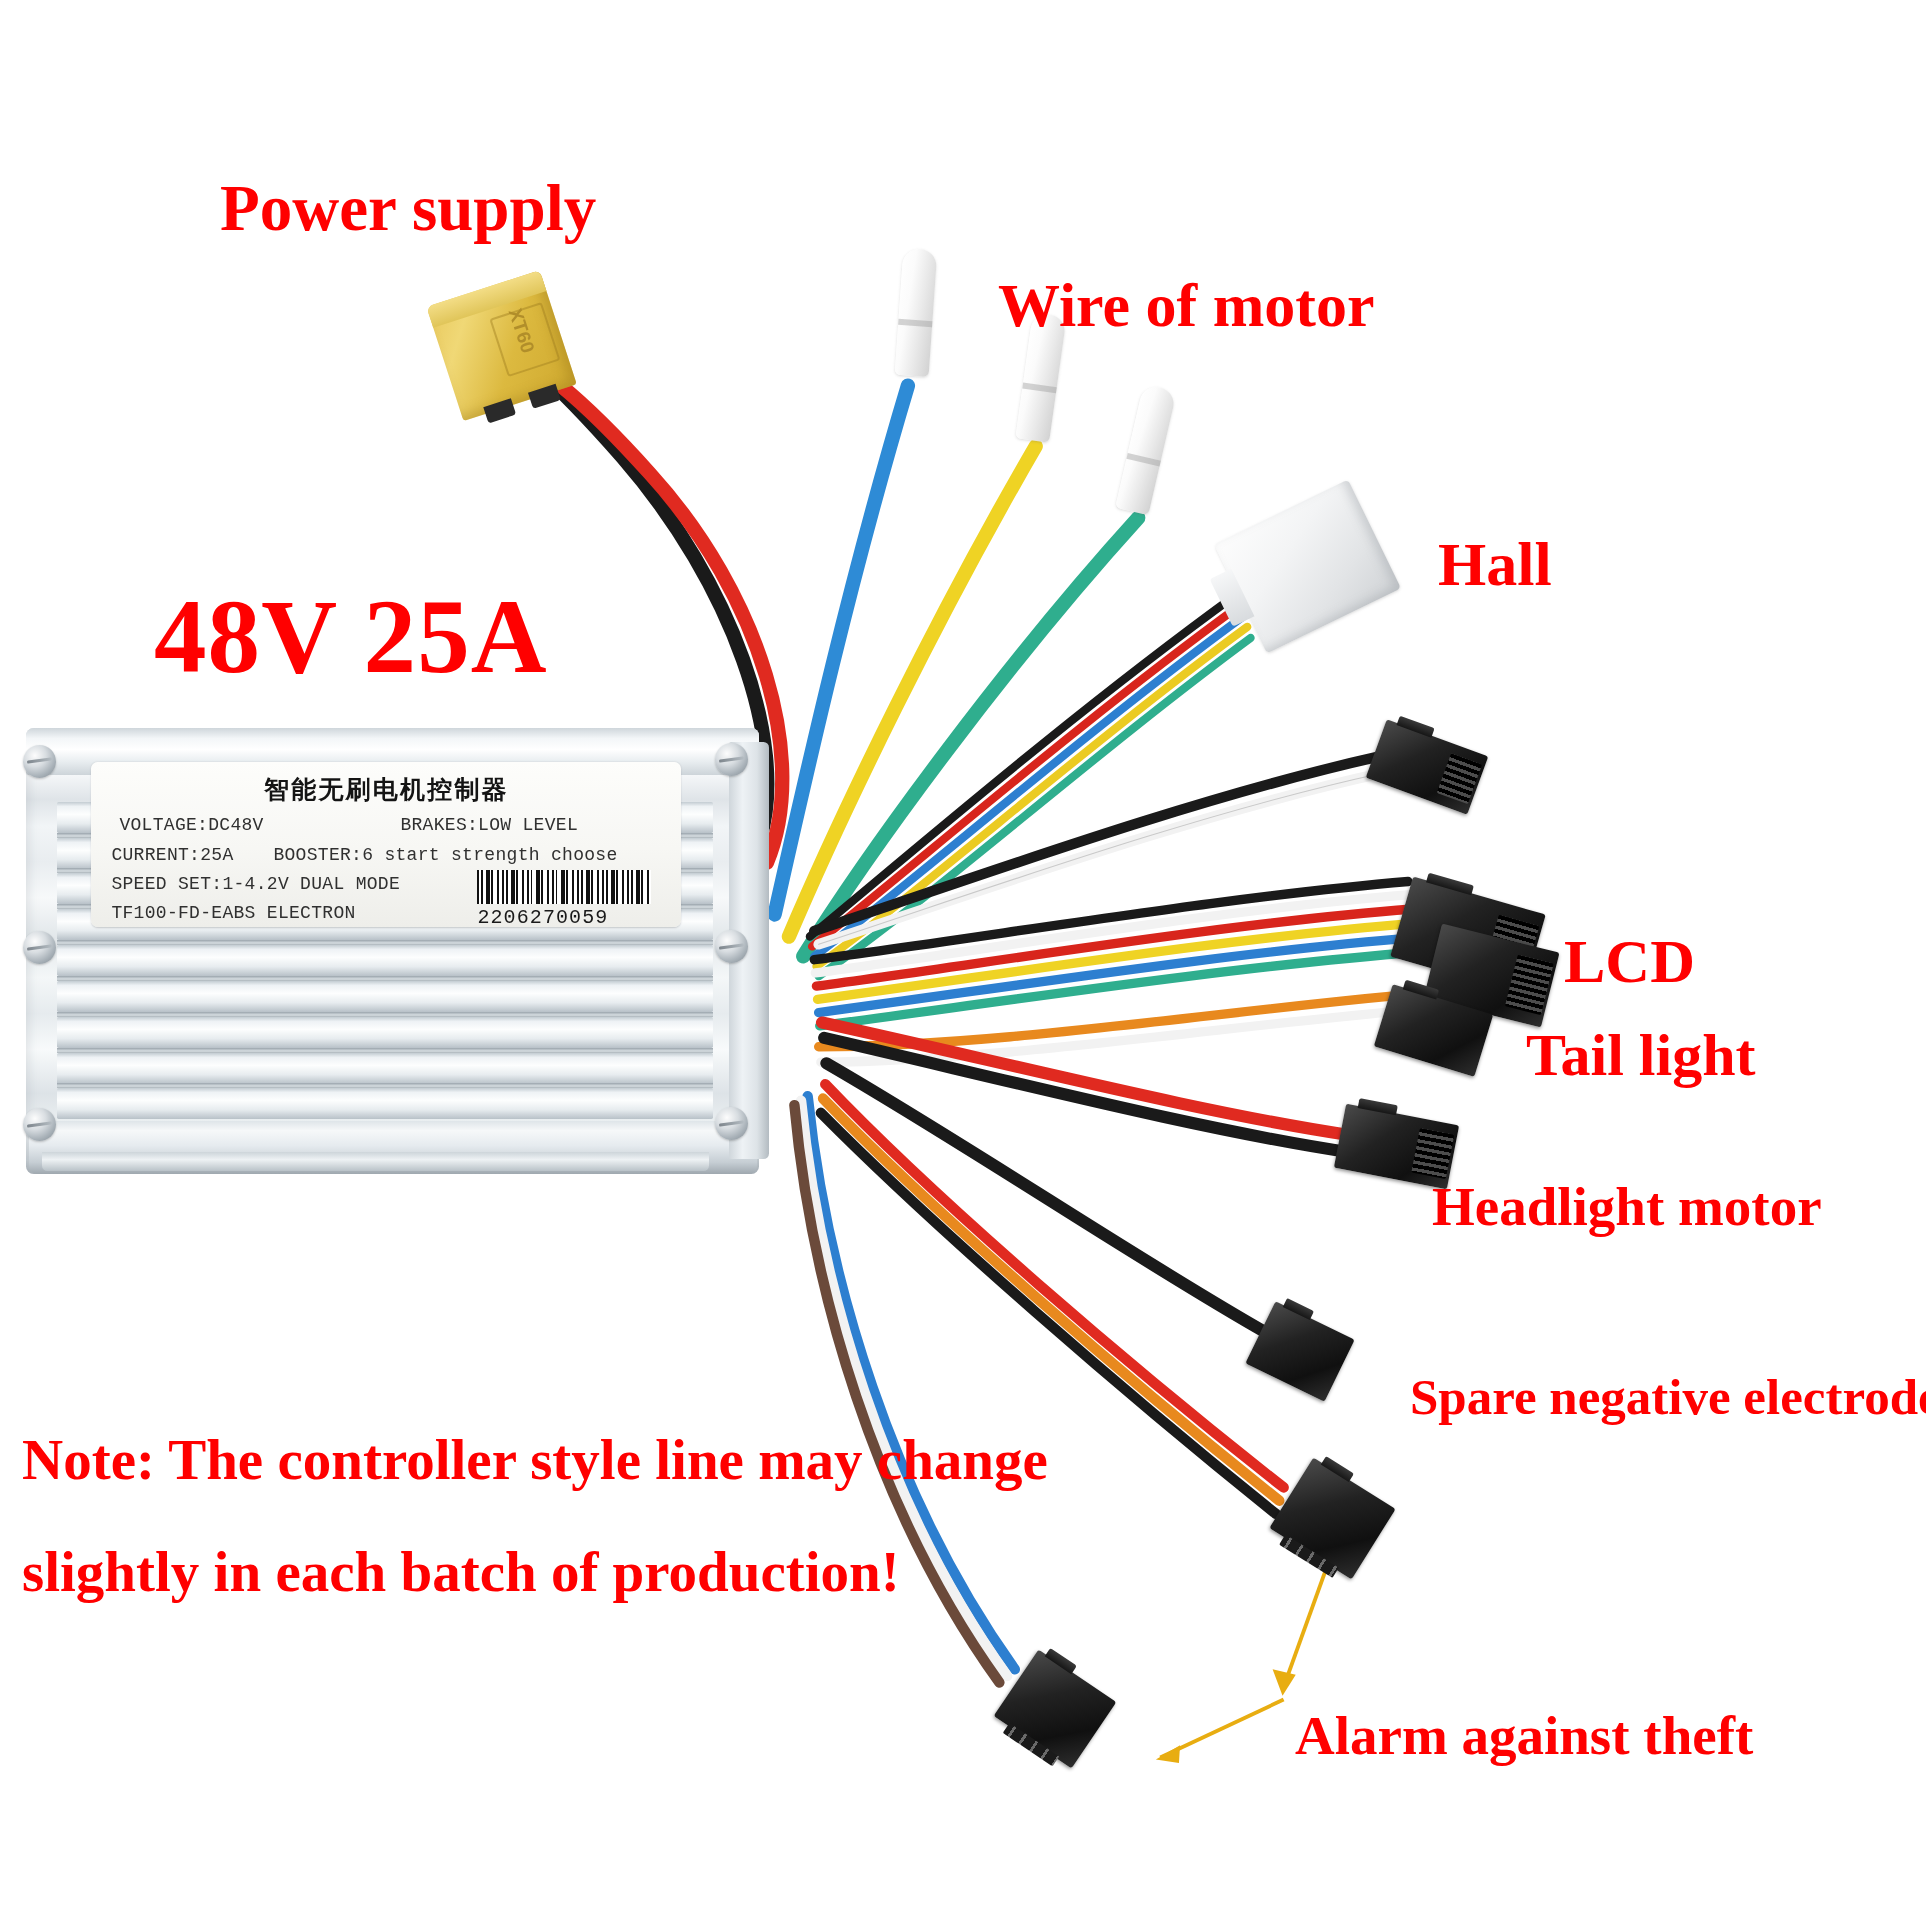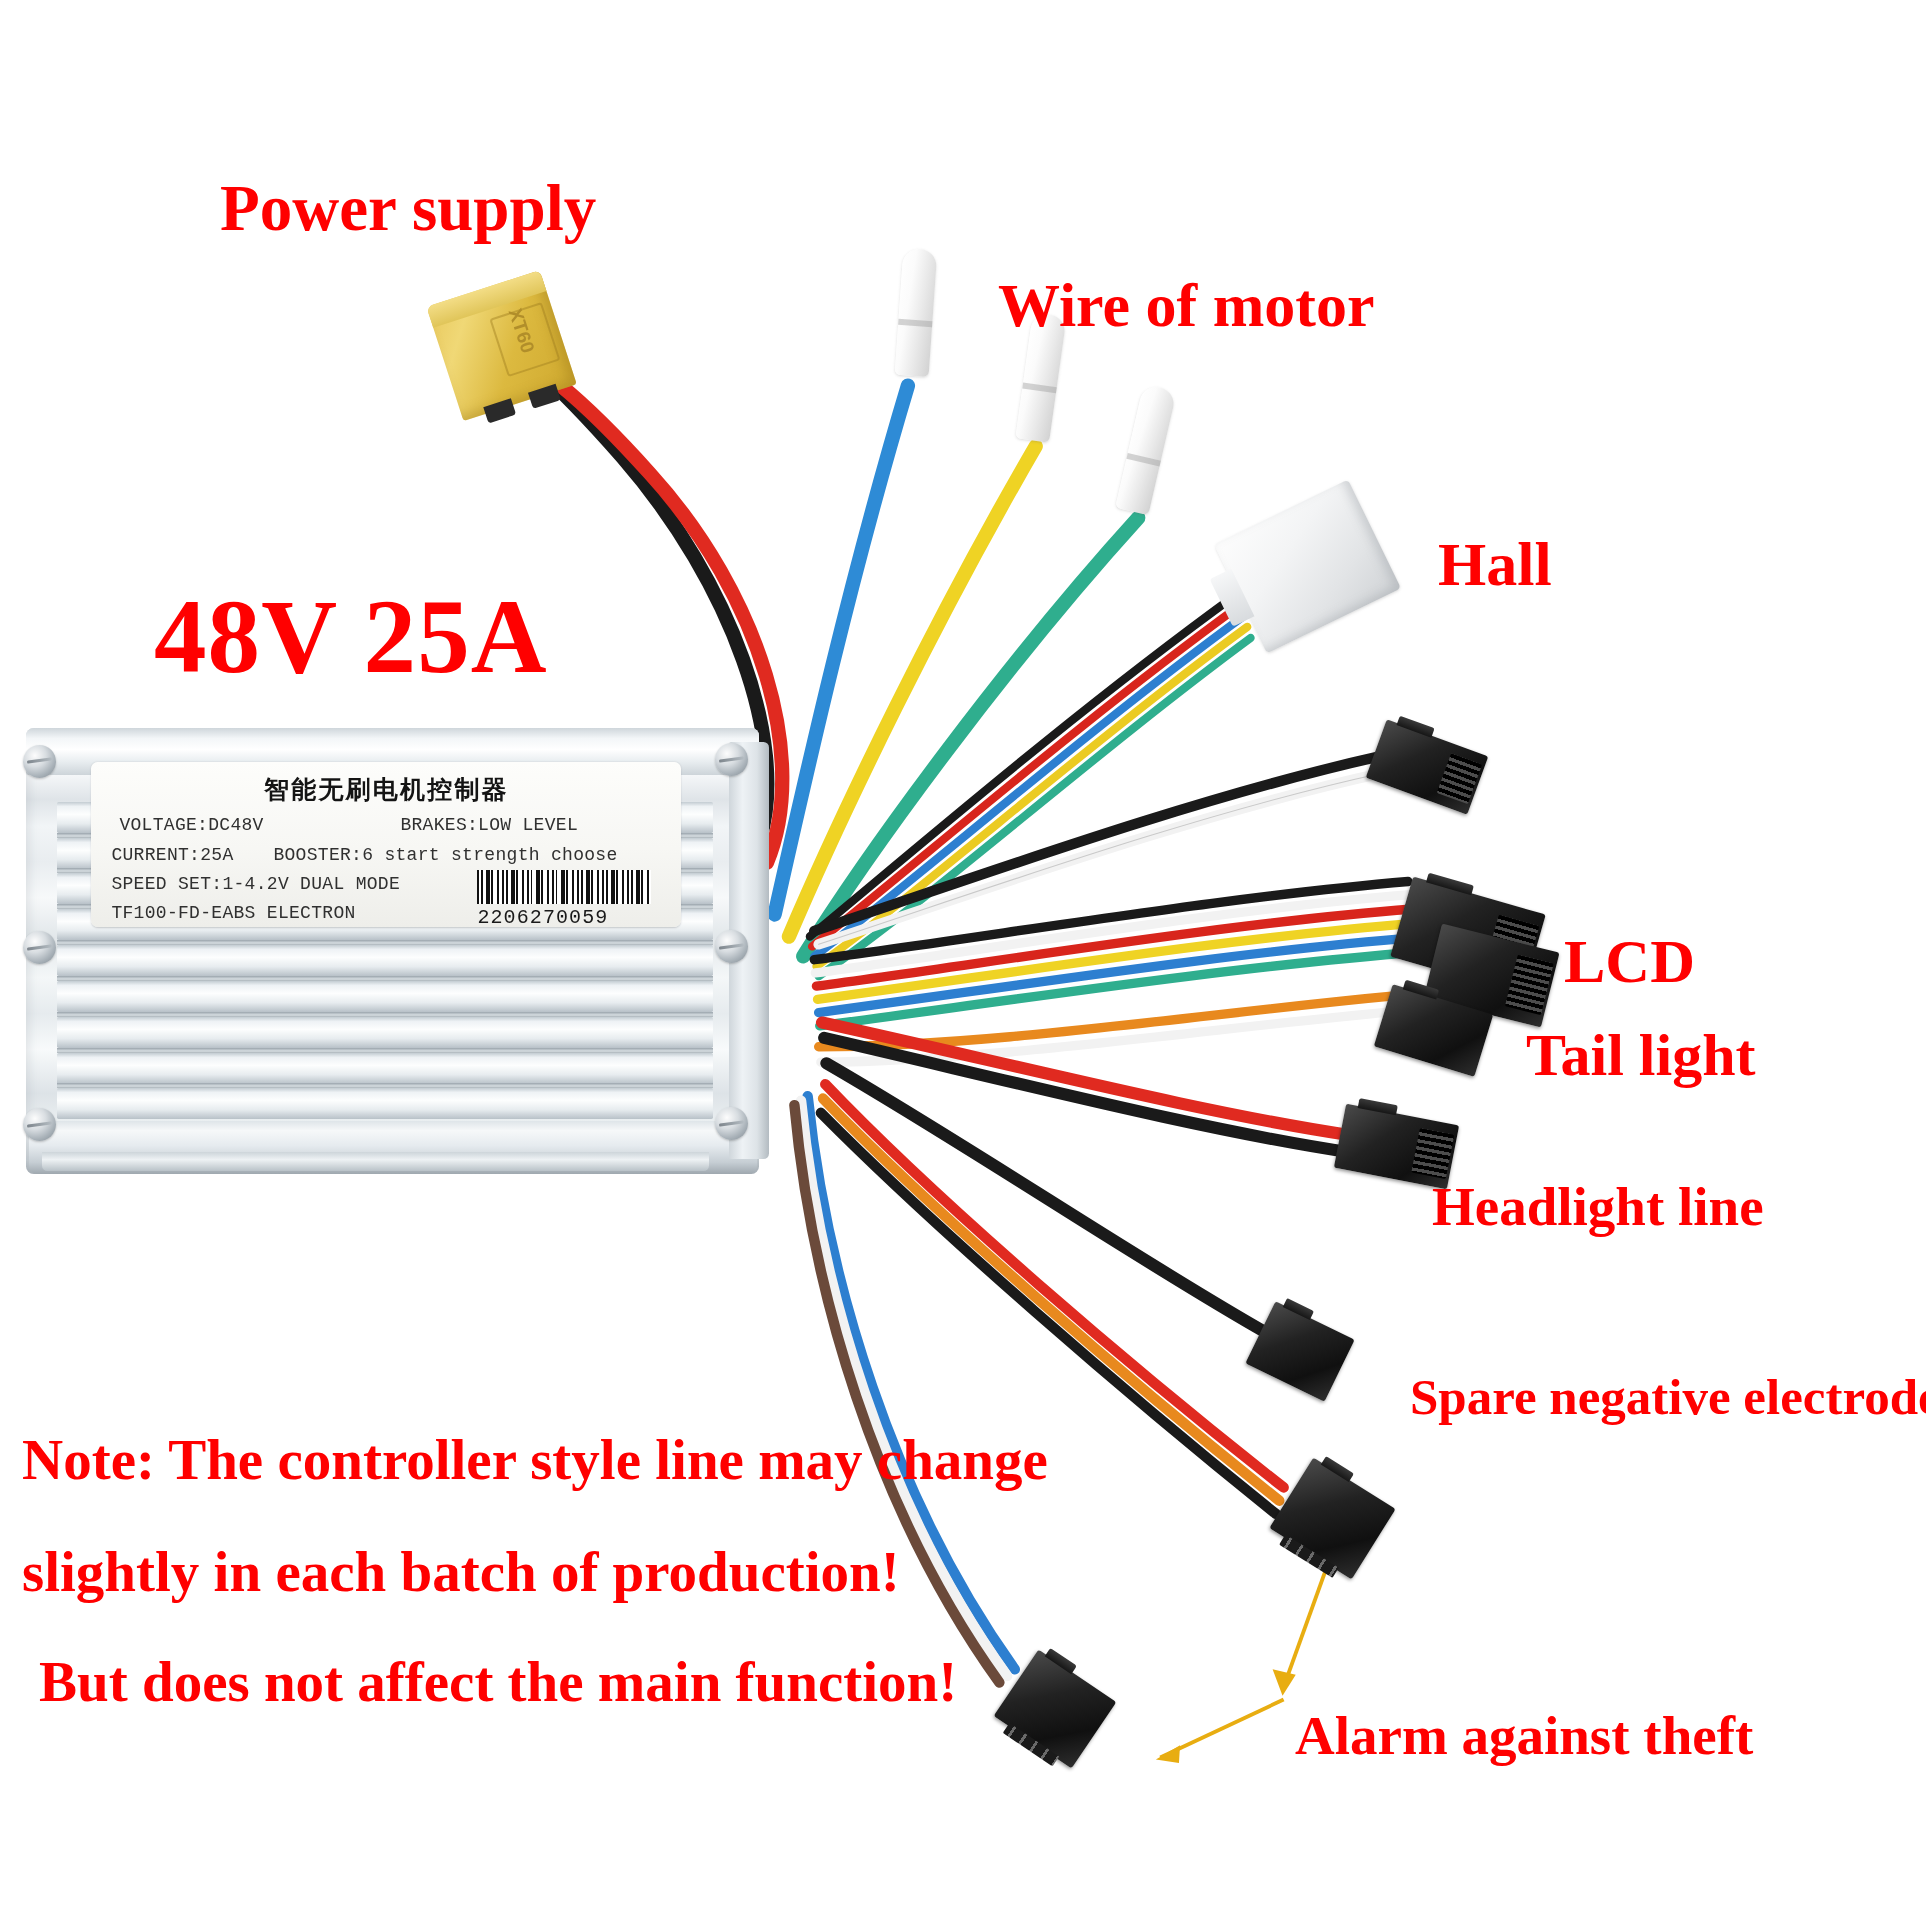--- a/index.html
+++ b/index.html
@@ -298,23 +298,22 @@
   <div class="jst" id="jst-alarm2">
     <div class="notch"></div>
     <div class="pins"></div>
   </div>
 
   <div class="lbl" id="lbl-motor">Wire of motor</div>
   <div class="lbl" id="lbl-power">Power supply</div>
   <div class="lbl" id="lbl-hall">Hall</div>
   <div class="lbl" id="lbl-lcd">LCD</div>
   <div class="lbl" id="lbl-tail">Tail light</div>
-  <div class="lbl" id="lbl-headlight">Headlight line</div>
+  <div class="lbl" id="lbl-headlight">Headlight motor</div>
   <div class="lbl" id="lbl-spare">Spare negative electrode</div>
   <div class="lbl" id="lbl-alarm">Alarm against theft</div>
   <div class="lbl" id="lbl-volts">48V 25A</div>
 
   <div class="note" id="note-1">Note: The controller style line may change</div>
   <div class="note" id="note-2">slightly in each batch of production!</div>
-  <div class="note" id="note-3">But does not affect the main function!</div>
 
 </div>
 
 
 </body></html>

